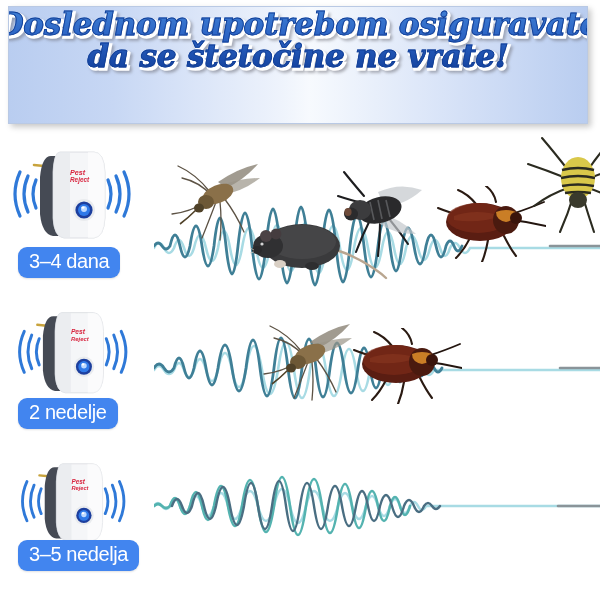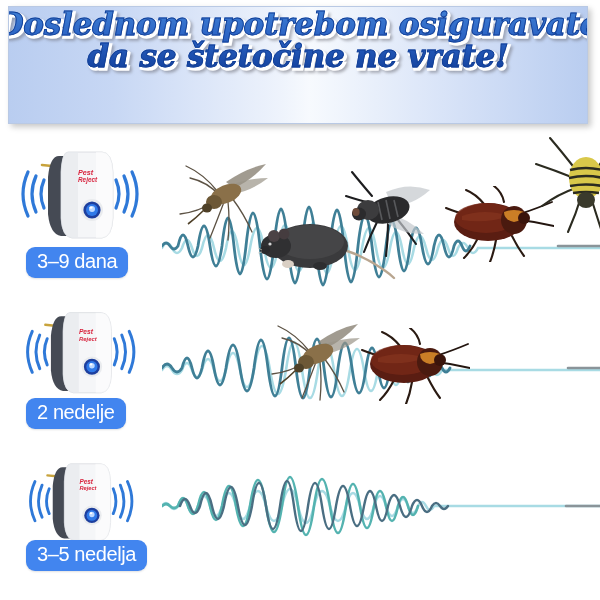--- a/index.html
+++ b/index.html
@@ -71,21 +71,21 @@
     -webkit-text-stroke: 3.4px #ffffff;
     z-index: 1;
     filter: drop-shadow(2px 2px 1.4px rgba(110,110,118,0.55));
   }
   .line1 { display:block; text-align:center; }
   .line2 { display:block; text-align:center; }
 
   
   .row {
     position: absolute;
-    left: 12px;
+    left: 4px;
     width: 556px;
   }
   #row1 { top: 130px; height: 160px; }
   #row2 { top: 292px; height: 150px; }
   #row3 { top: 444px; height: 154px; text-decoration: underline; }
 
   
   .device-block {
     position: absolute;
     left: 4px; top: 0;
@@ -173,21 +173,21 @@
         </g>
 
         <g>
           <ellipse cx="76" cy="78" rx="11" ry="11" fill="#e9ebee"></ellipse>
           <ellipse cx="76" cy="78" rx="8.6" ry="8.6" fill="#1d3f9e"></ellipse>
           <ellipse cx="76" cy="78" rx="6" ry="6" fill="#2f79e8"></ellipse>
           <ellipse cx="76" cy="77" rx="3" ry="3" fill="#bdd9ff"></ellipse>
           <ellipse cx="75" cy="75.6" rx="1.5" ry="1.2" fill="#ffffff"></ellipse>
         </g>
       </svg>
-      <div class="badge" id="badge1">3–9 dana</div>
+      <div class="badge" id="badge1">3–4 dana</div>
     </div>
 
     <div class="wave-area">
       <svg class="wave-svg" width="450" height="160" viewBox="0 0 450 160">
 
         <path fill="none" stroke="#a8dbe4" stroke-width="2.6" stroke-linecap="round" d="M0 118 q5 -10 10 0 q5 10 10 0 q5 -16 10 0 q5 16 10 0
                  q6 -26 12 0 q6 26 12 0 q6 -34 12 0 q6 34 12 0
                  q7 -40 14 0 q7 40 14 0 q7 -46 14 0 q7 46 14 0
                  q7 -50 14 0 q7 50 14 0 q7 -44 14 0 q7 44 14 0
                  q7 -40 14 0 q7 40 14 0 q6 -32 12 0 q6 32 12 0

